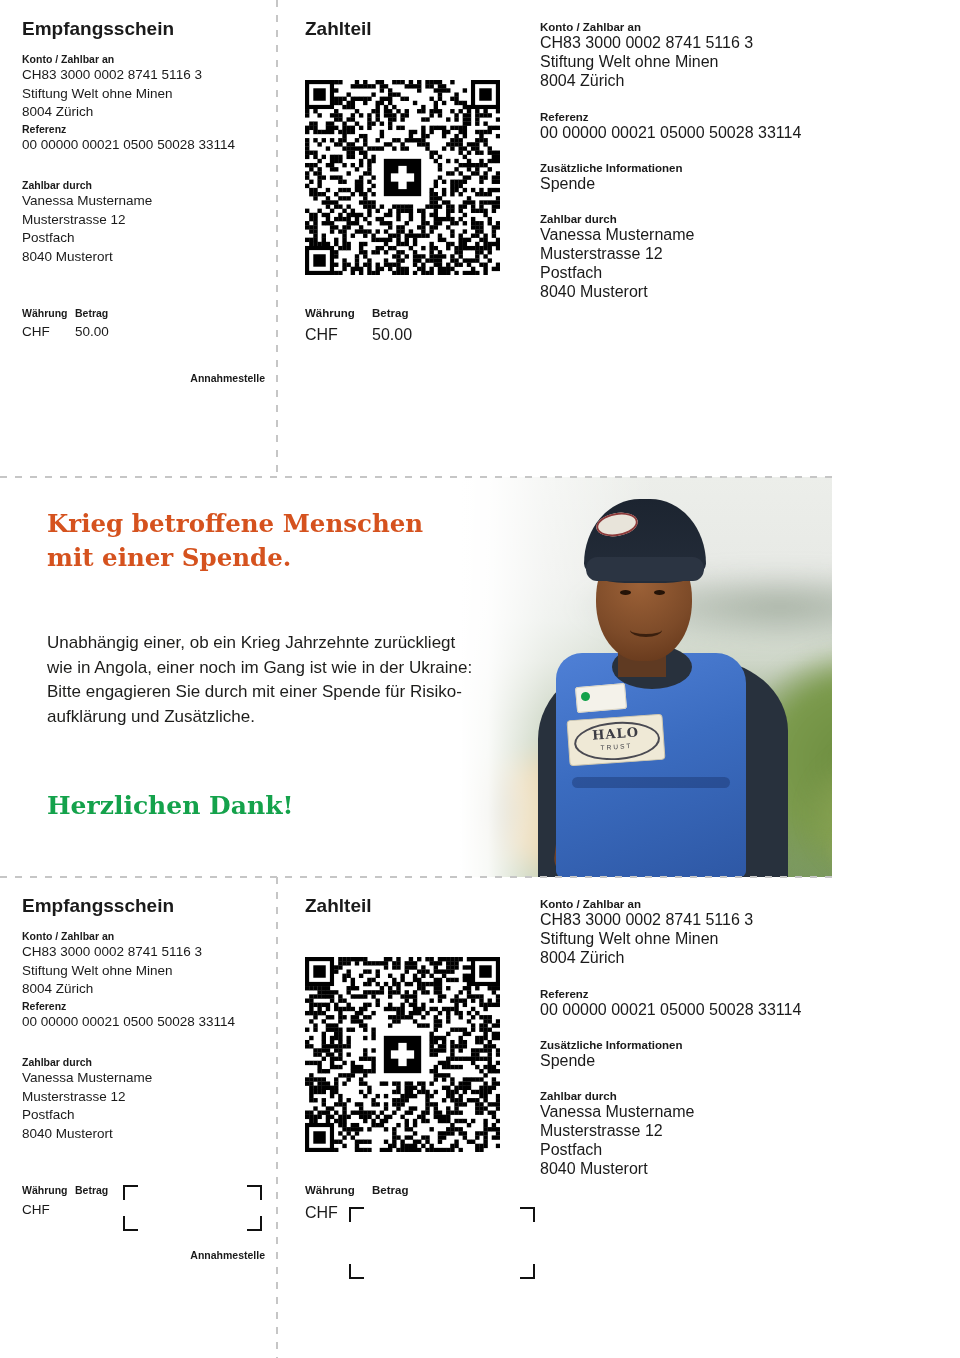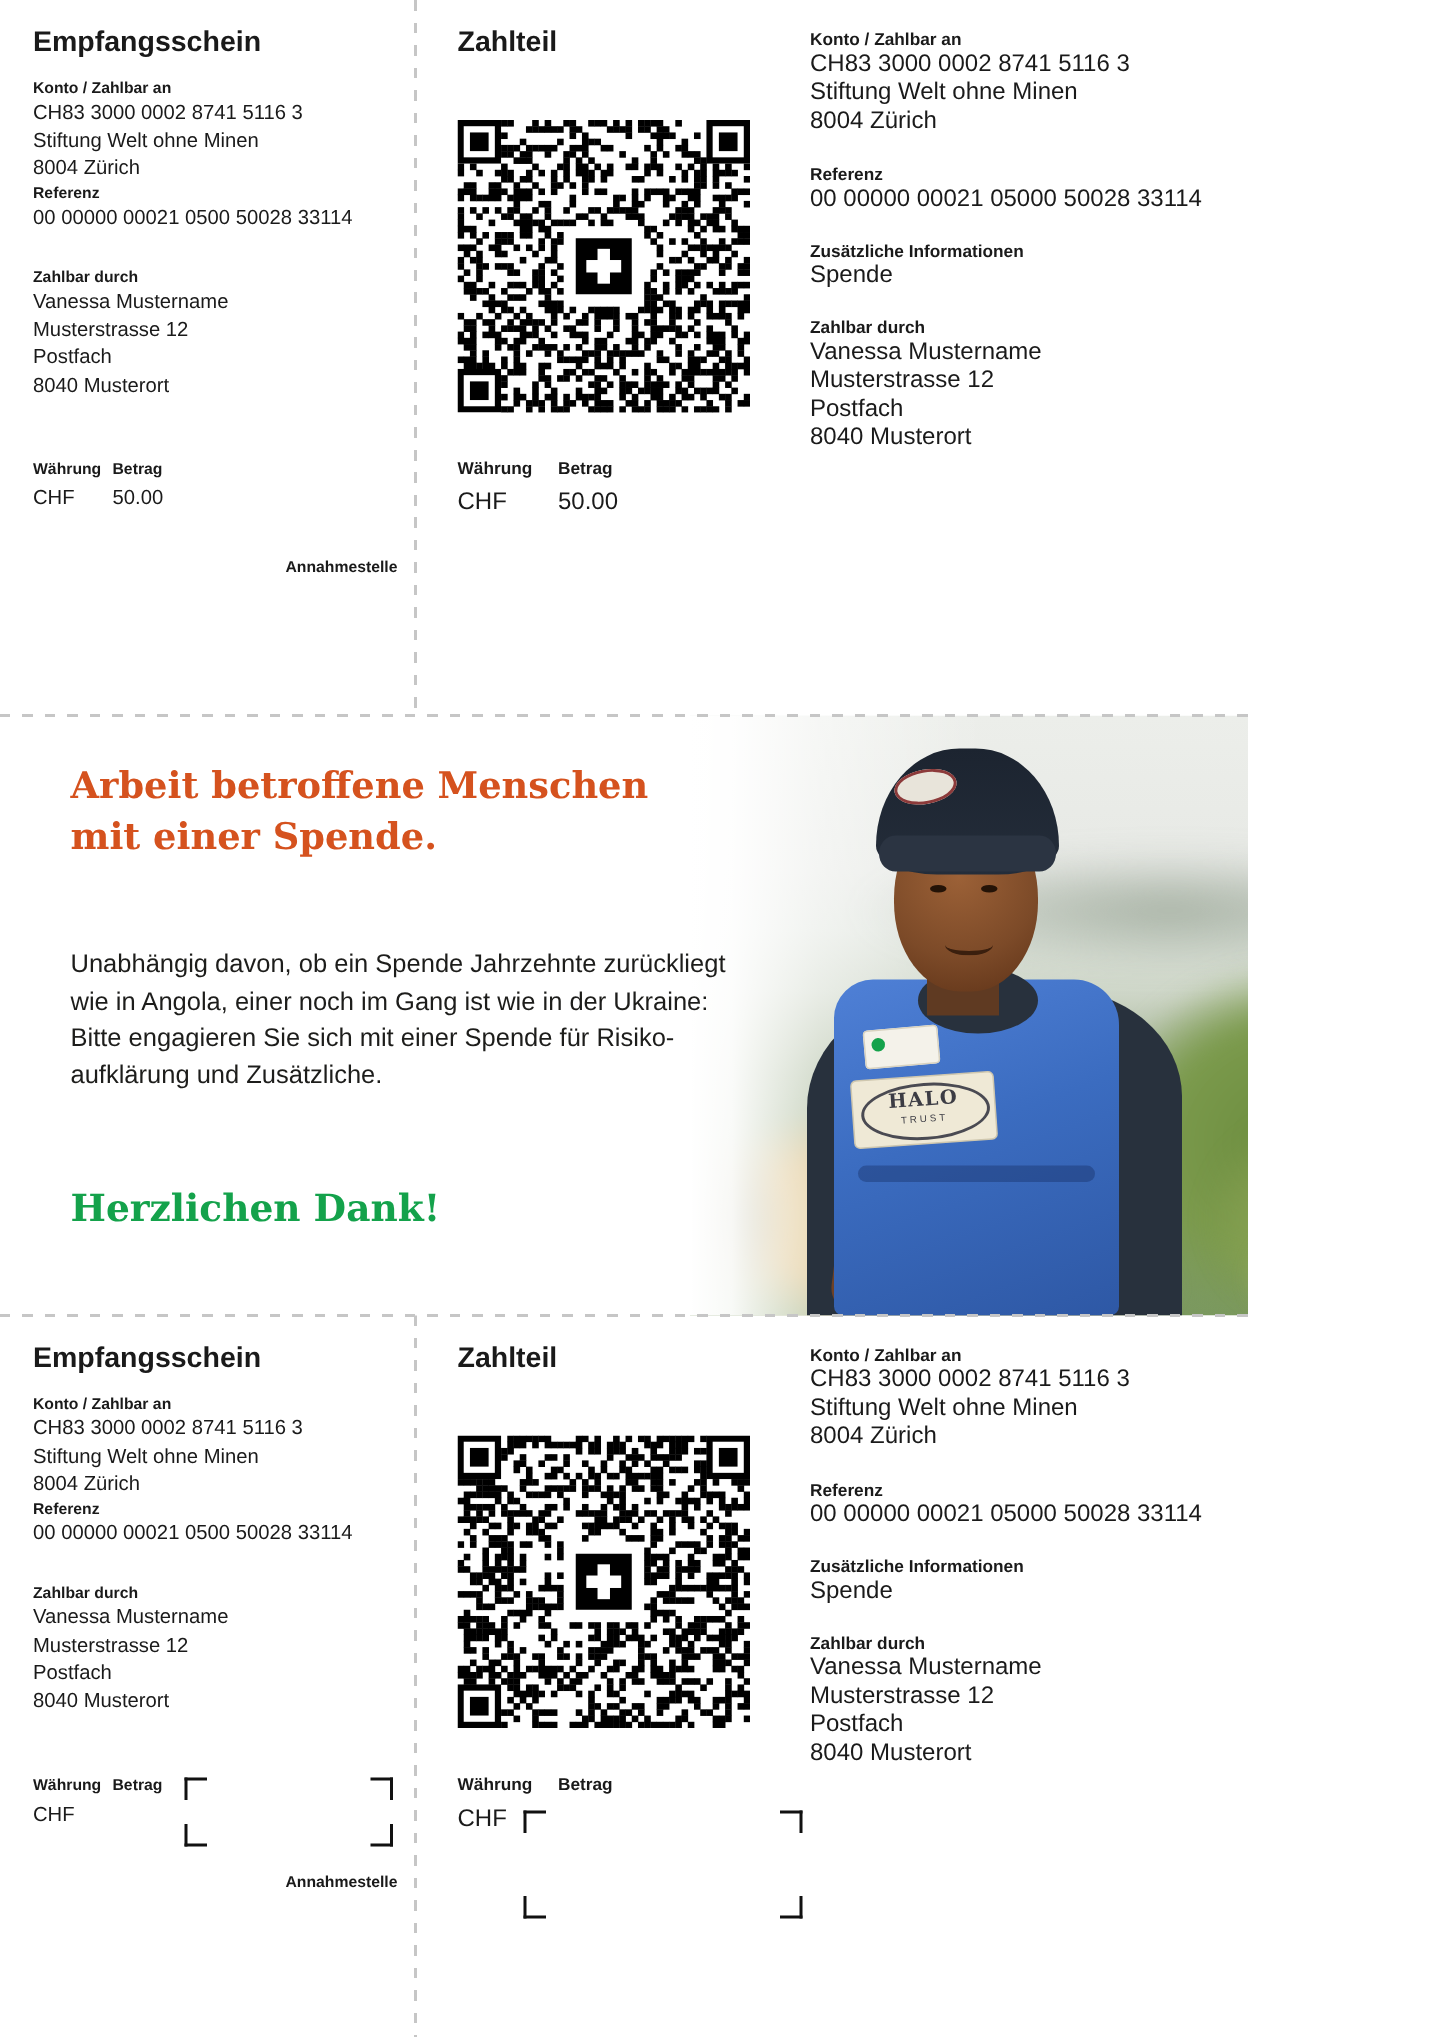--- a/index.html
+++ b/index.html
@@ -998,27 +998,27 @@
         <div style="left:160px;top:113px;width:11px;height:5px;background:#241307;border-radius:50%;"></div>
         <div style="left:194px;top:113px;width:11px;height:5px;background:#241307;border-radius:50%;"></div>
         <div style="left:170px;top:146px;width:32px;height:11px;border-bottom:3px solid #3a1f0e;border-radius:50%;"></div>
         <div style="left:124px;top:22px;width:122px;height:84px;background:linear-gradient(180deg,#1c2430,#242d3a);border-radius:52% 52% 38% 38%/88% 88% 26% 26%;"></div>
         <div style="left:126px;top:80px;width:118px;height:24px;background:#2b3442;border-radius:12px/13px;"></div>
         <div style="left:136px;top:36px;width:42px;height:23px;background:#e8e4da;border-radius:50%;transform:rotate(-10deg);box-shadow:0 0 0 2px #8c3a3a inset;"></div>
       </div>
     </div>
 
     <div class="abs headline" style="left:47px;top:30px;">
-      <div>Arbeit betroffene Menschen</div>
+      <div>Krieg betroffene Menschen</div>
       <div>mit einer Spende.</div>
     </div>
     <div class="abs bodytxt" style="left:47px;top:154px;">
-      <div>Unabhängig davon, ob ein Spende Jahrzehnte zurückliegt</div>
+      <div>Unabhängig einer, ob ein Krieg Jahrzehnte zurückliegt</div>
       <div>wie in Angola, einer noch im Gang ist wie in der Ukraine:</div>
-      <div>Bitte engagieren Sie sich mit einer Spende für Risiko-</div>
+      <div>Bitte engagieren Sie durch mit einer Spende für Risiko-</div>
       <div>aufklärung und Zusätzliche.</div>
     </div>
     <div class="abs thanks" style="left:47px;top:314px;">Herzlichen Dank!</div>
 
 
     <div class="abs credit" style="left:927px;top:305px;height:90px;">Foto: HALO Trust</div>
   </div>
 
   <div class="abs hdash" style="left:0;top:476px;width:960px;"></div>
   <div class="abs hdash" style="left:0;top:876px;width:960px;"></div>

